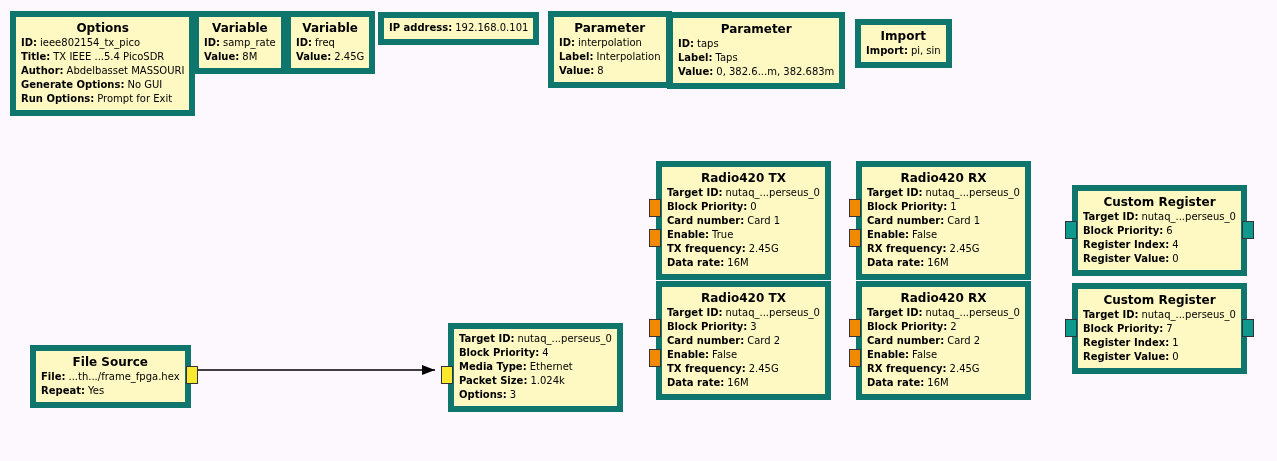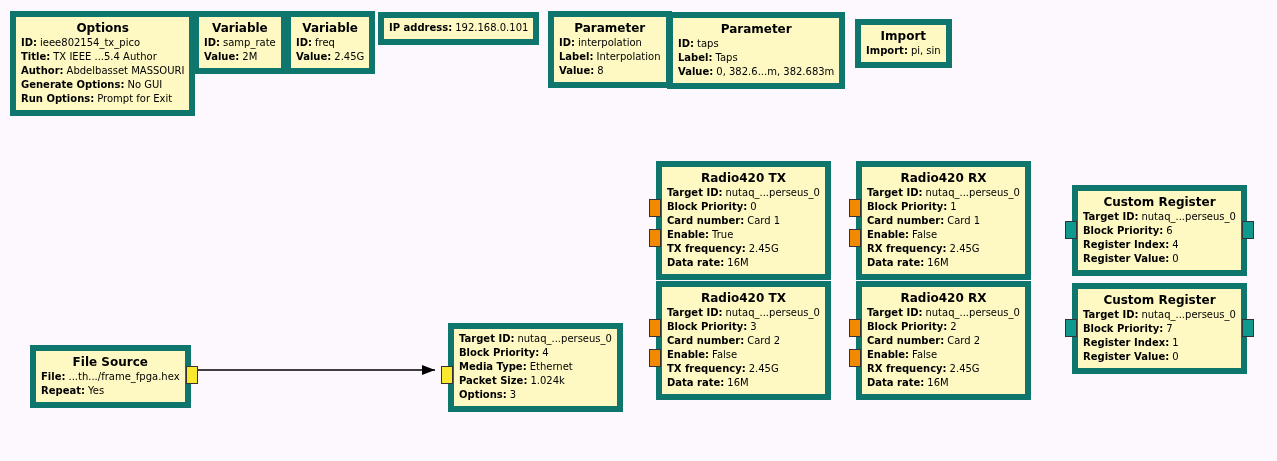--- a/index.html
+++ b/index.html
@@ -55,29 +55,29 @@
     <defs>
       <marker id="arrow" markerWidth="13" markerHeight="10" refX="13" refY="5" orient="auto" markerUnits="userSpaceOnUse">
         <path d="M0,0 L13,5 L0,10 Z" fill="#000000"></path>
       </marker>
     </defs>
   <line x1="192.578125" y1="370" x2="435" y2="370" stroke="#000000" stroke-width="1.4" marker-end="url(#arrow)"></line>
     </svg>
 <div class="block" style="left: 10px; top: 11px; min-width: 175px;">
       <div class="title">Options</div>
       <div class="param"><b>ID:</b><span>ieee802154_tx_pico</span></div>
-      <div class="param"><b>Title:</b><span>TX IEEE ...5.4 Author</span></div>
+      <div class="param"><b>Title:</b><span>TX IEEE ...5.4 PicoSDR</span></div>
       <div class="param"><b>Author:</b><span>Abdelbasset MASSOURI</span></div>
       <div class="param"><b>Generate Options:</b><span>No GUI</span></div>
       <div class="param"><b>Run Options:</b><span>Prompt for Exit</span></div>
     </div>
     <div class="block" style="left: 193px; top: 11px; min-width: 85px;">
       <div class="title">Variable</div>
       <div class="param"><b>ID:</b><span>samp_rate</span></div>
-      <div class="param"><b>Value:</b><span>2M</span></div>
+      <div class="param"><b>Value:</b><span>8M</span></div>
     </div>
     <div class="block" style="left: 285px; top: 11px; min-width: 82px;">
       <div class="title">Variable</div>
       <div class="param"><b>ID:</b><span>freq</span></div>
       <div class="param"><b>Value:</b><span>2.45G</span></div>
     </div>
     <div class="block" style="left: 378px; top: 12px; min-width: 154px;">
       <div class="param"><b>IP address:</b><span>192.168.0.101</span></div>
     </div>
     <div class="block" style="left: 548px; top: 11px; min-width: 115px;">

